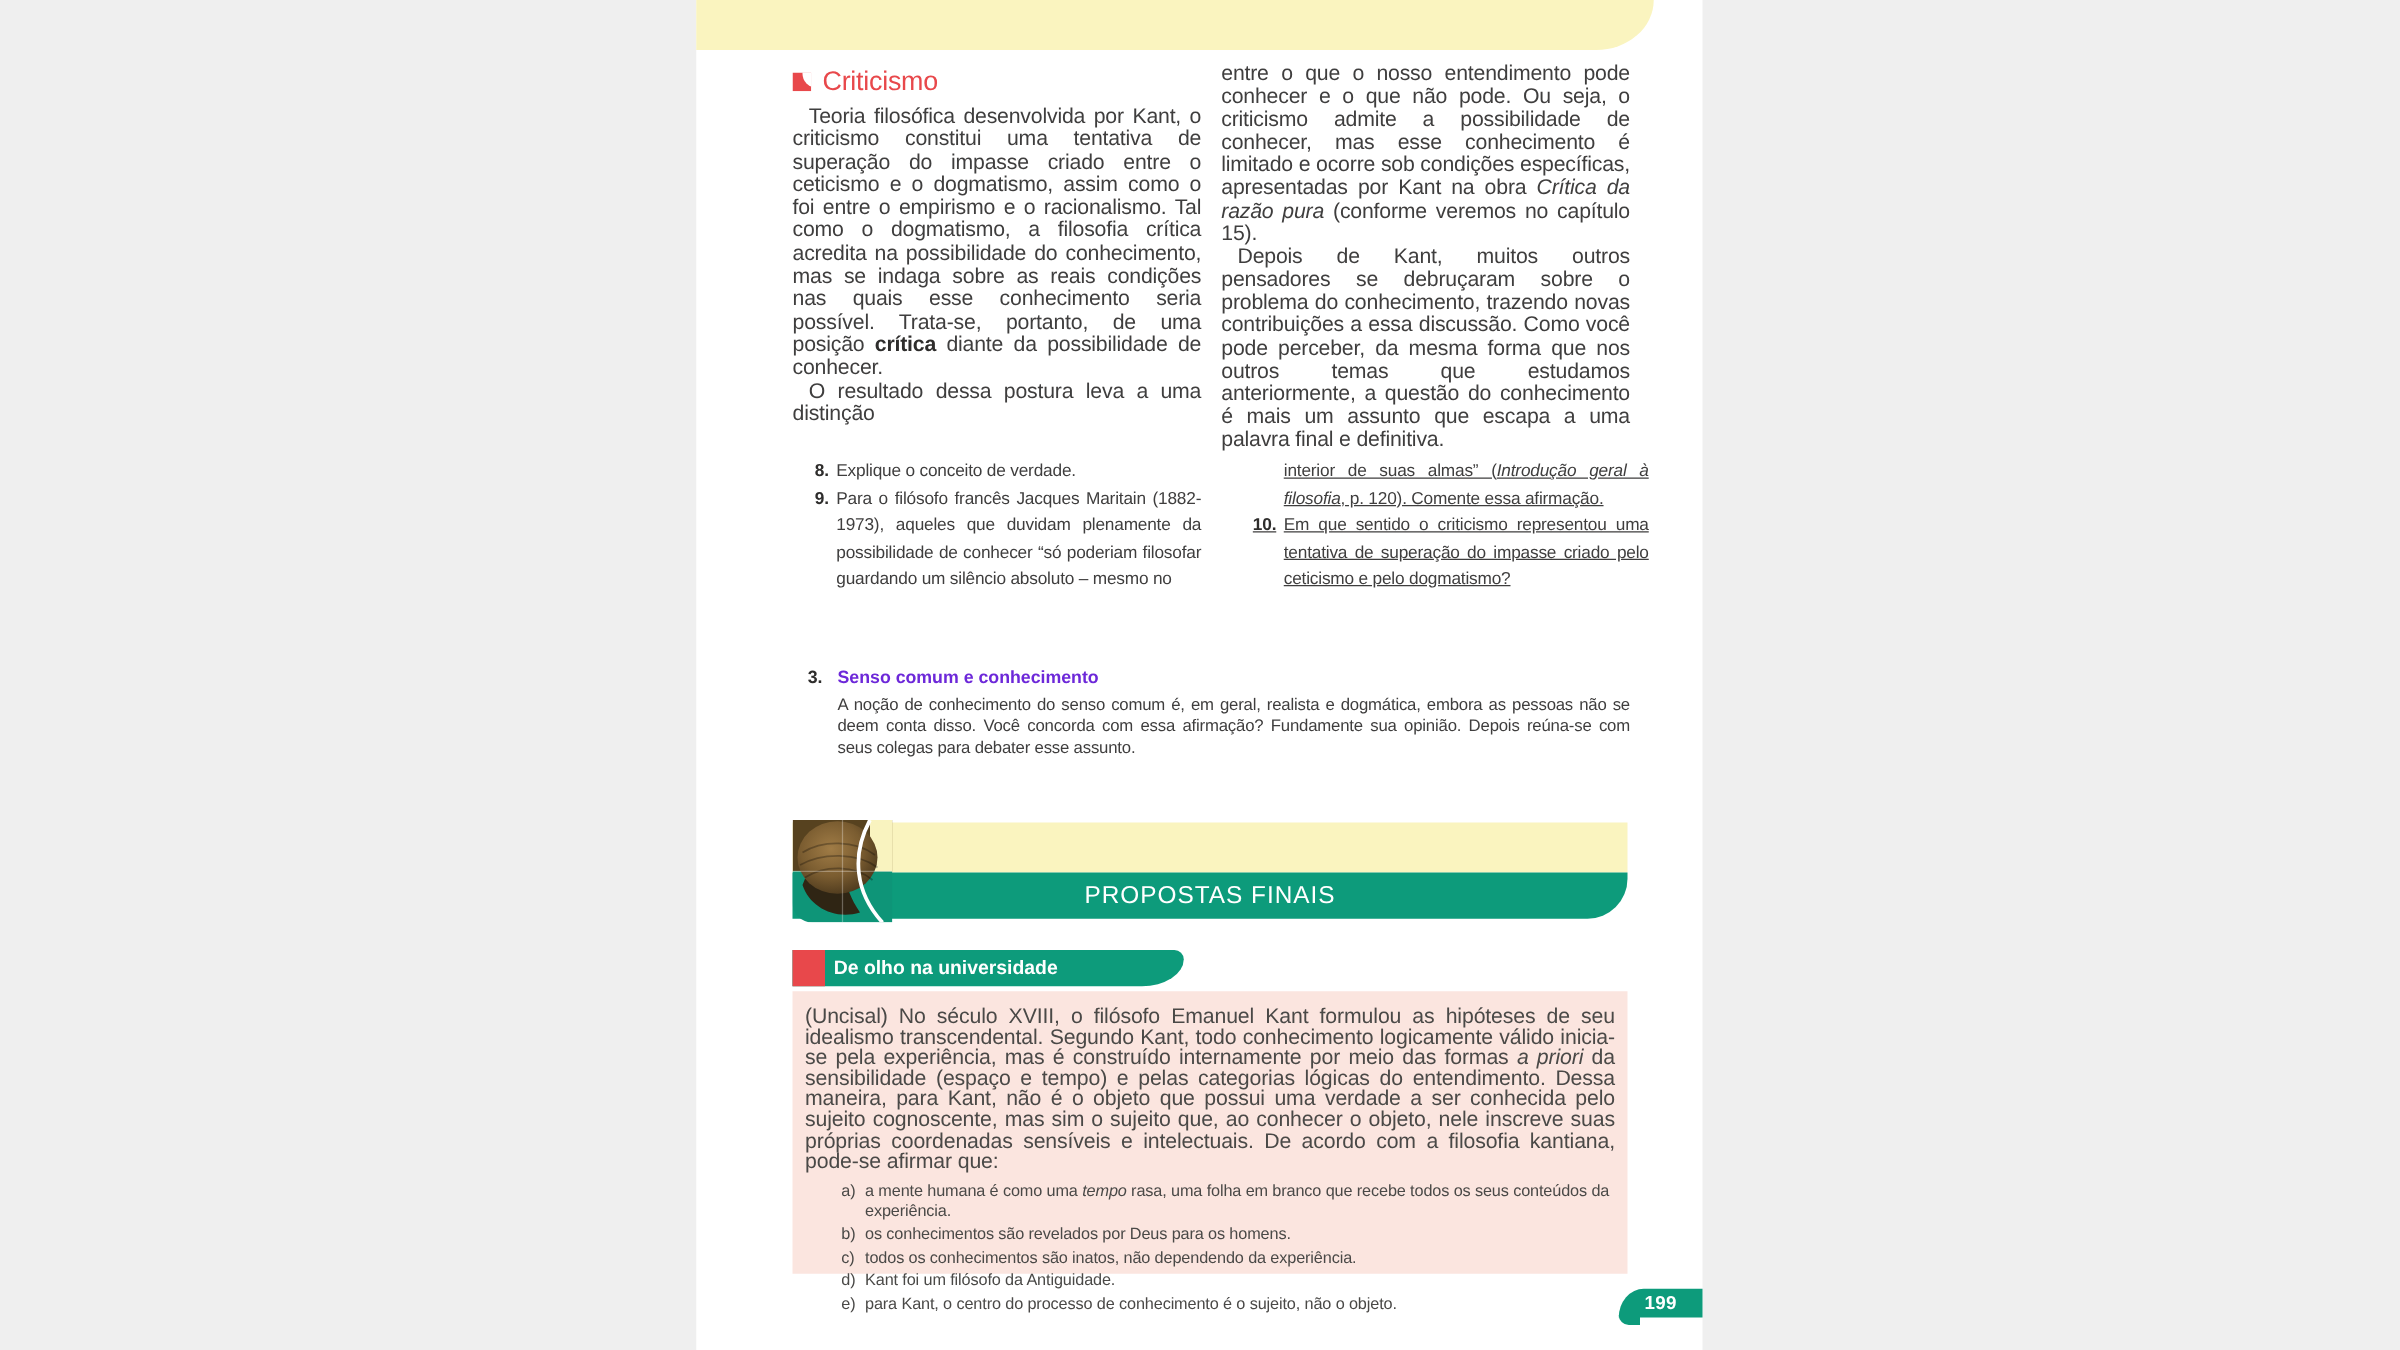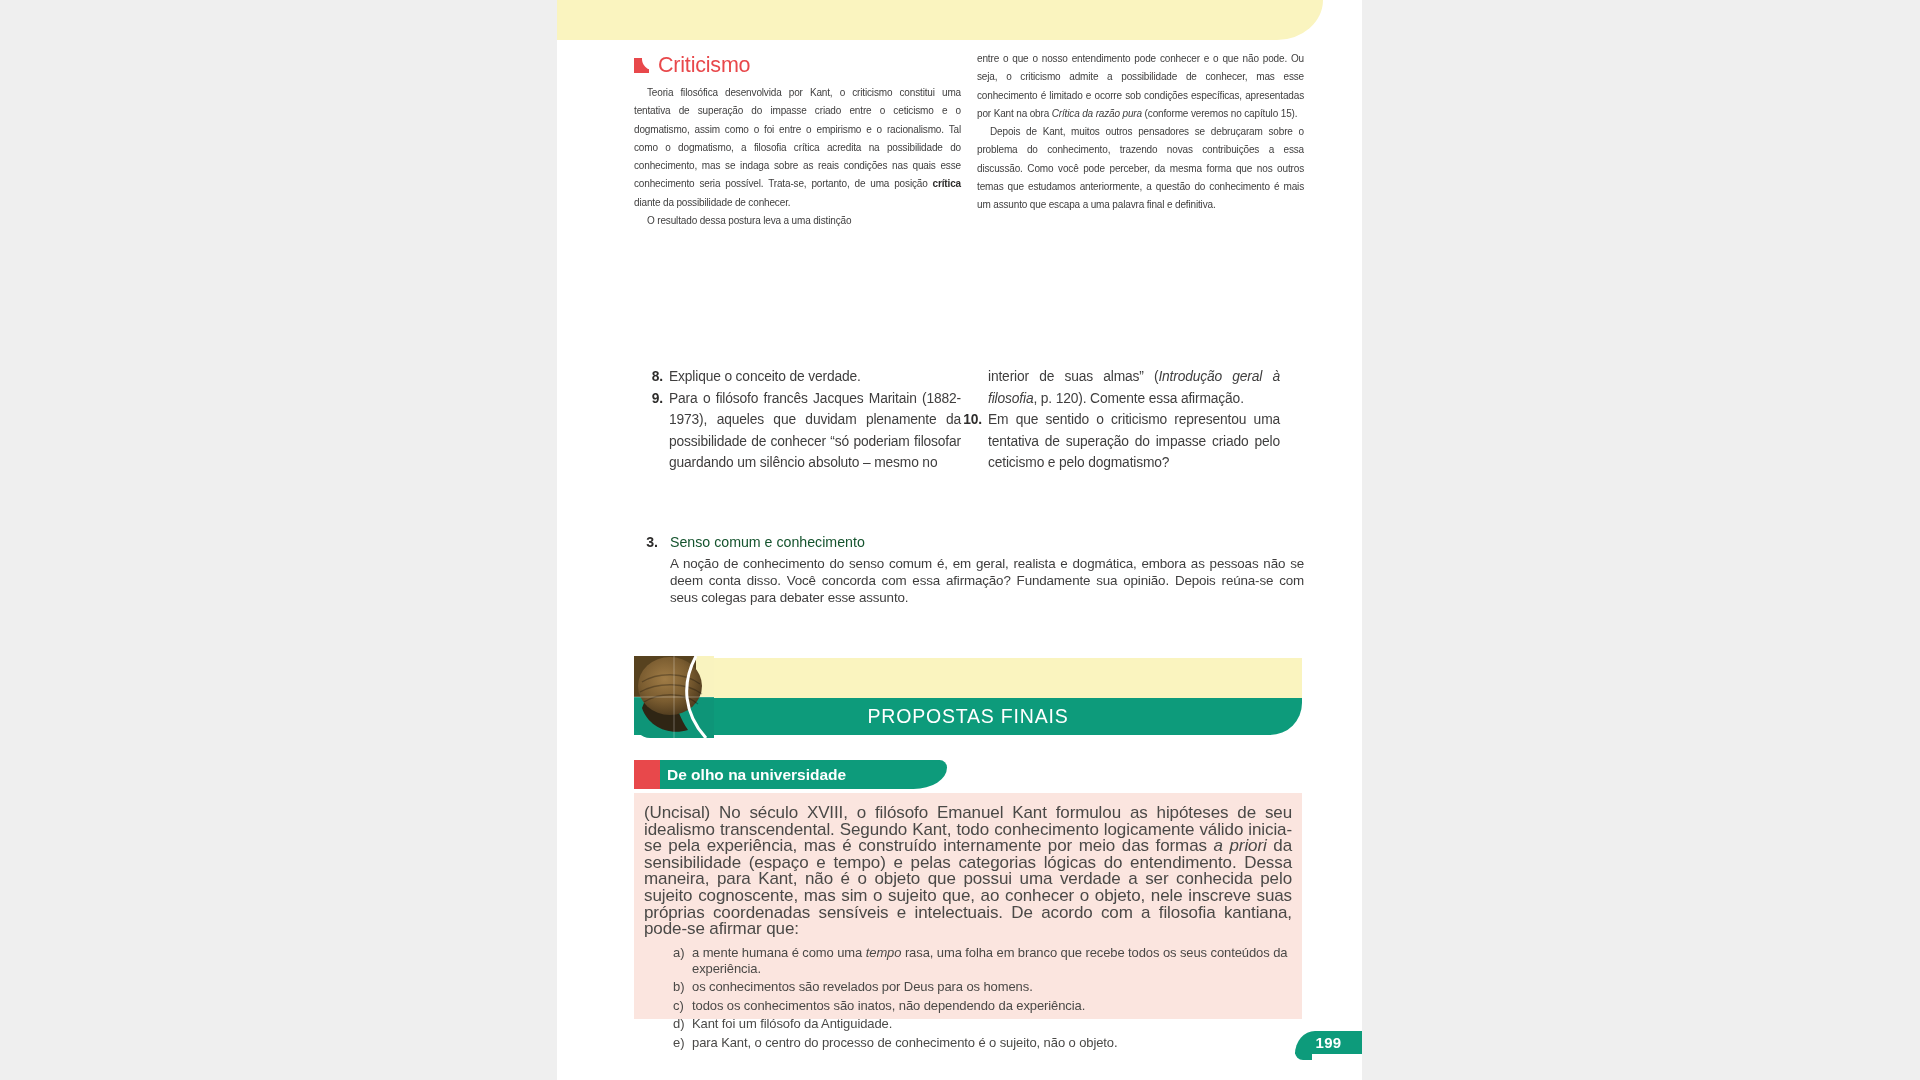--- a/index.html
+++ b/index.html
@@ -24,21 +24,21 @@
     display:flex;align-items:center;gap:9px;
   }
   .flag-icon{
     position:relative;width:15px;height:15px;overflow:hidden;flex:none;
   }
   .flag-icon::before{content:'';position:absolute;inset:0;background:#e8484b;}
   .flag-icon::after{content:'';position:absolute;width:22px;height:22px;border-radius:50%;background:#fff;left:8px;top:-10px;}
   .crit-title{font-size:21.5px;font-weight:500;color:#e8484b;letter-spacing:-.2px;}
   .body-col{
     position:absolute;width:327px;
-    font-size:10px;line-height:18.3px;letter-spacing:-.15px;
+    font-size:17px;line-height:18.3px;letter-spacing:-.15px;
     text-align:justify;
   }
   .body-col-left{left:77px;top:84px;}
   .body-col-right{left:420px;top:50px;}
   .bp{margin:0;text-align:justify;}
   .bp.ind{text-indent:13px;}
   .s-b{font-weight:bold;color:#2e2d2c;}
   .s-i{font-style:italic;}
   
   .banner{
@@ -55,29 +55,29 @@
   .banner-analysis{left:77px;top:332px;width:325px;}
   .banner-conversa{left:77px;top:498px;width:325px;}
   .banner-uni{left:77px;top:760px;width:313px;}
   .banner-uni .banner-label{font-weight:bold;font-size:15.5px;letter-spacing:0;}
   
   .q-col{
     position:absolute;top:366px;width:327px;
     font-size:13.8px;line-height:21.5px;letter-spacing:-.15px;
   }
   .q-col-left{left:77px;}
-  .q-col-right{left:396px;}
+  .q-col-right{left:435px;text-decoration:underline;}
   .q-row{display:flex;}
   .q-num{flex:none;width:29px;text-align:right;padding-right:6px;font-weight:bold;color:#2e2d2c;}
   .q-body{flex:1;text-align:justify;}
   
   .conversa-item{position:absolute;left:77px;top:534px;width:671px;font-size:13.4px;}
   .cv-head{display:flex;}
   .cv-num{flex:none;width:24px;text-align:right;font-weight:bold;font-size:14.2px;color:#2e2d2c;}
-  .cv-sub{margin-left:12px;font-weight:normal;font-size:14.2px;color:#14532d;}
+  .cv-sub{margin-left:12px;font-weight:bold;font-size:14.2px;color:#6d28d9;}
   .cv-body{
     margin:5px 0 0 36px;width:634px;text-align:justify;
     line-height:17px;letter-spacing:-.15px;
   }
   
   .prop-yellow{position:absolute;left:77px;top:658px;width:668px;height:40px;background:#faf4bf;}
   .prop-green{
     position:absolute;left:77px;top:698px;width:668px;height:37px;background:#0d9b7b;
     border-bottom-right-radius:32px;display:flex;align-items:center;justify-content:center;
   }

